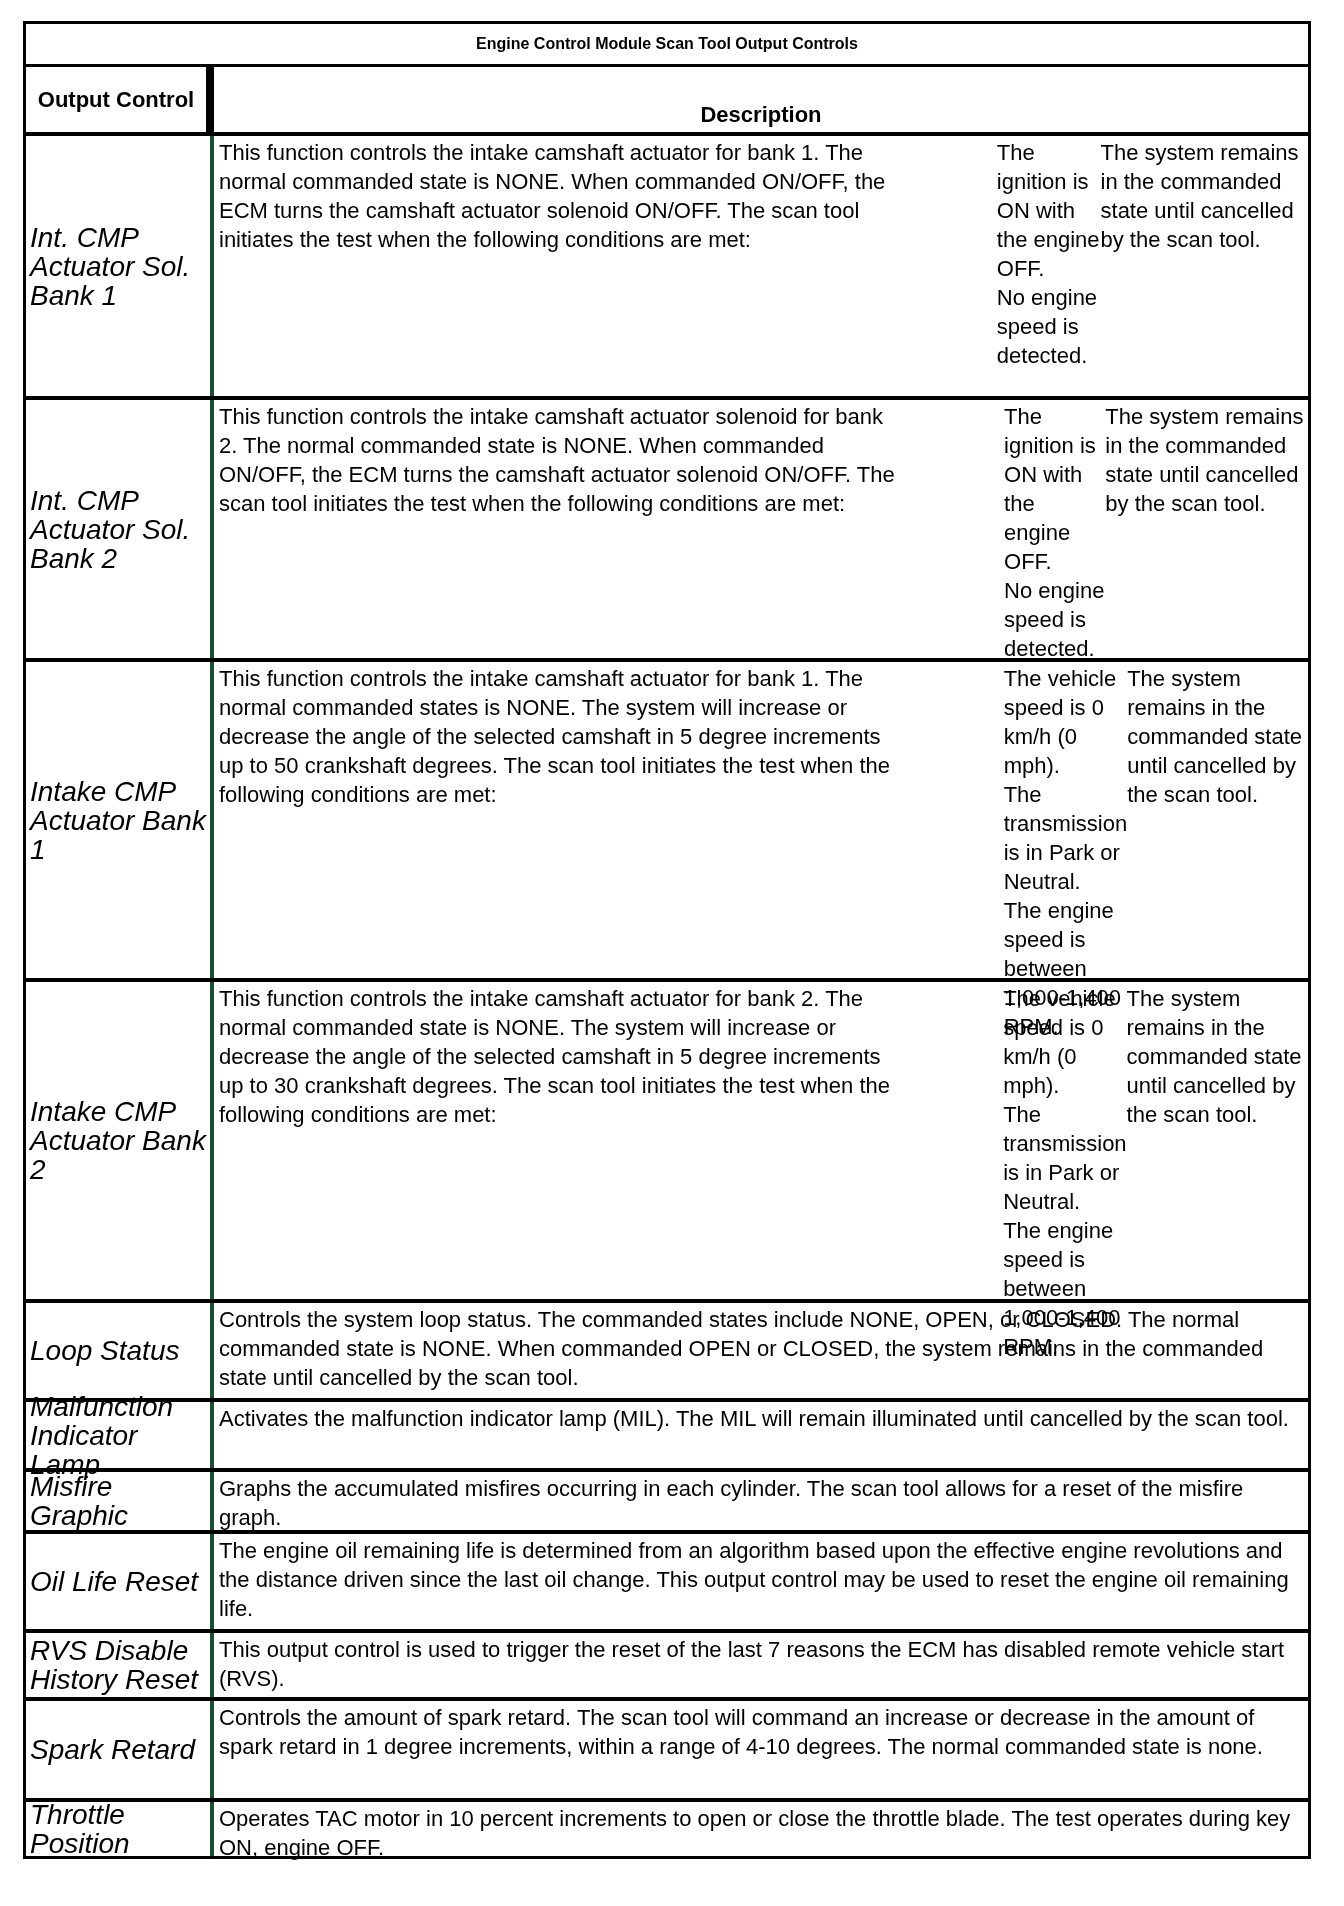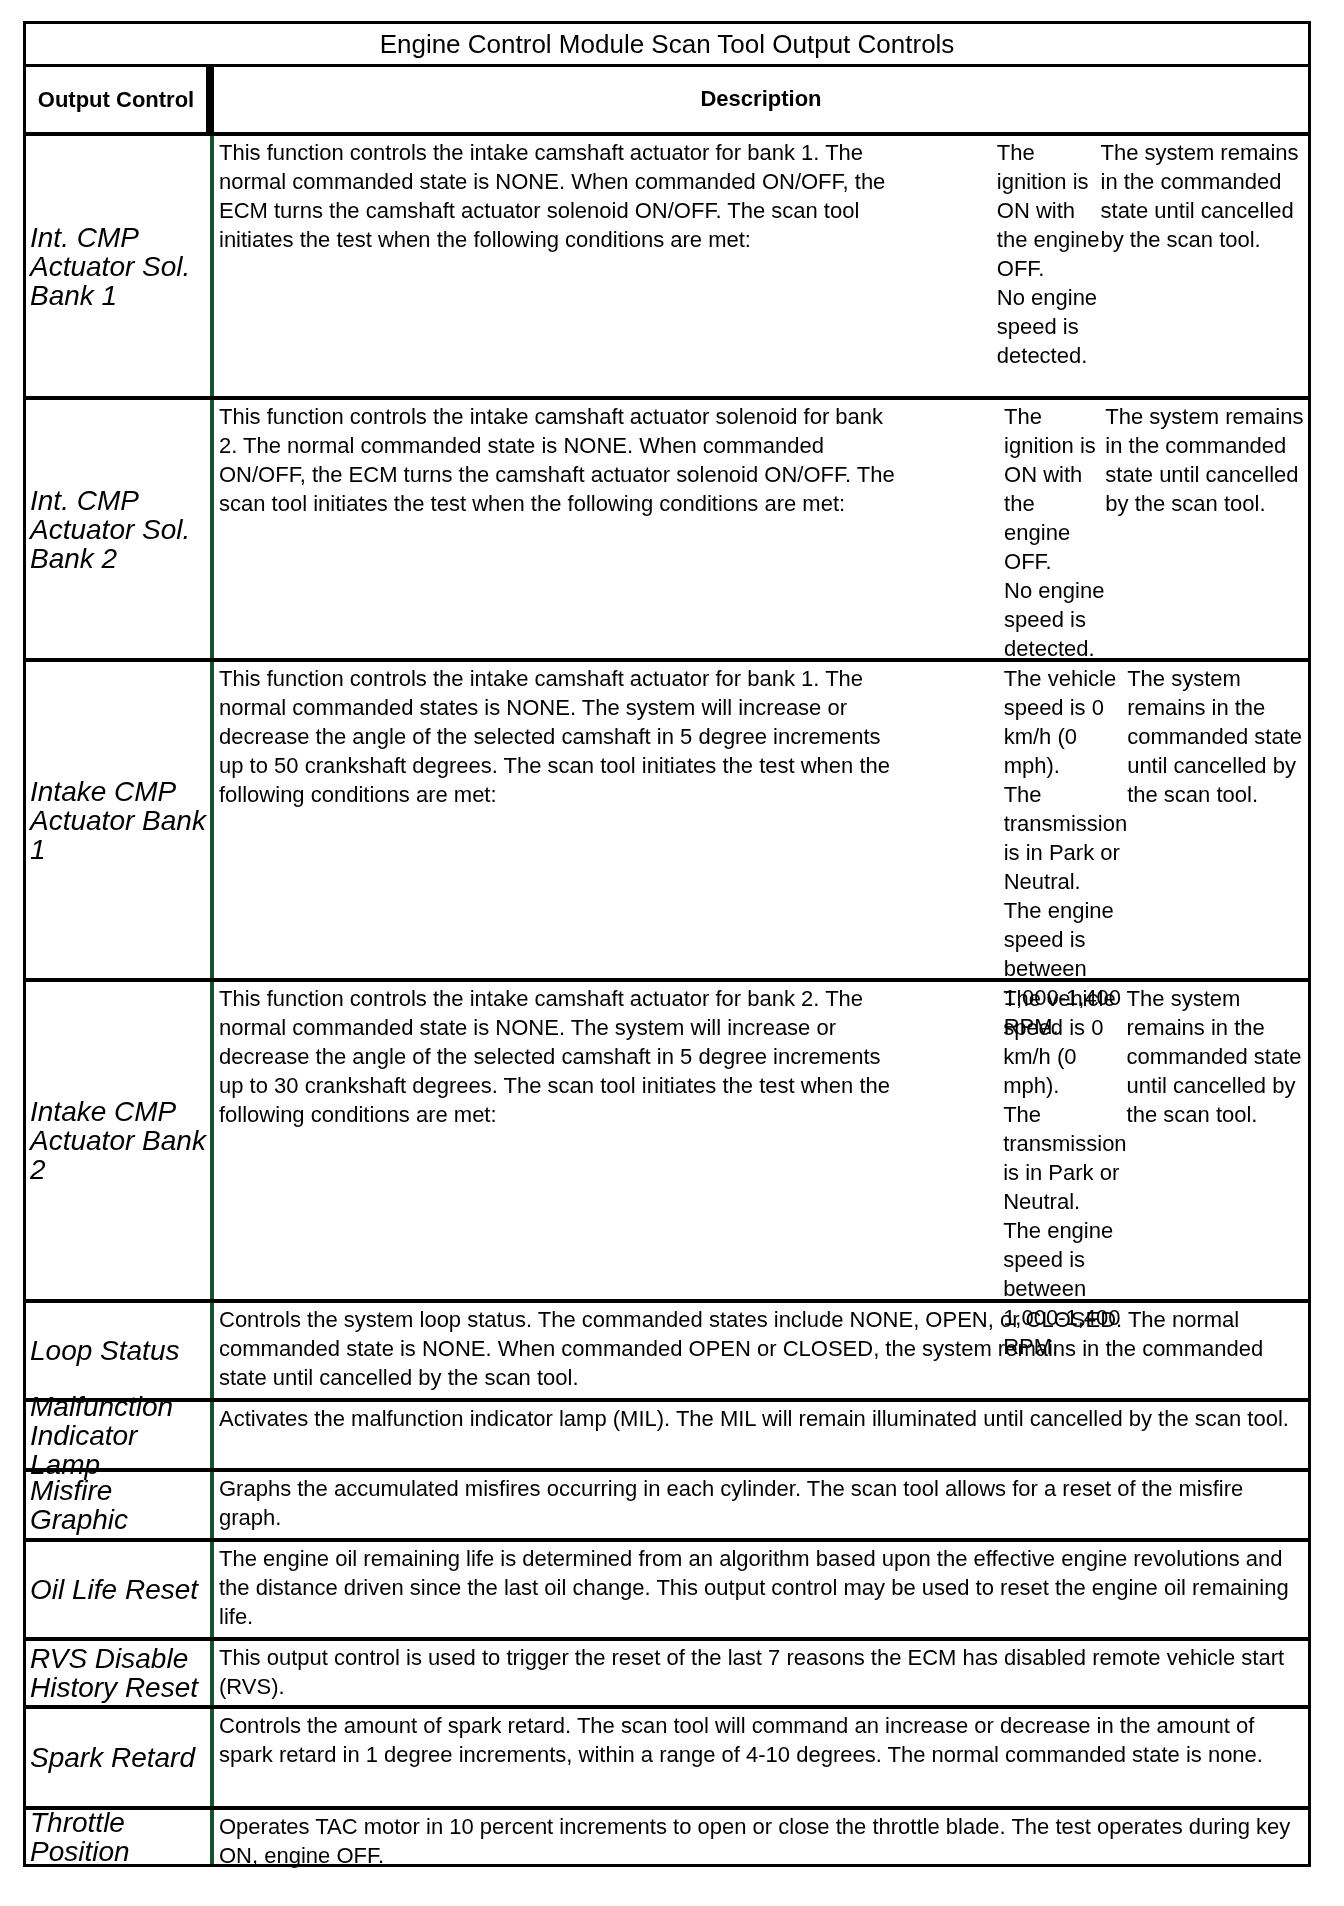--- a/index.html
+++ b/index.html
@@ -2,27 +2,27 @@
 <html><head>
 <meta charset="utf-8">
 <style>
   html, body { margin: 0; padding: 0; background: #ffffff; }
   body { width: 1344px; height: 1906px; position: relative; overflow: hidden;
          font-family: "Liberation Sans", sans-serif; color: #000; }
   .tbl { position: absolute; left: 23px; top: 21px; width: 1288px;
          border: 3px solid #000; box-sizing: border-box; }
   .title { height: 43px; border-bottom: 3px solid #000; box-sizing: border-box;
            display: flex; align-items: center; justify-content: center;
-           font-weight: normal; font-size: 26px; }
+           font-weight: bold; font-size: 16px; }
   .hdr { display: flex; height: 69px; border-bottom: 4px solid #000; box-sizing: border-box; }
   .hdr .c1 { width: 188px; border-right: 8px solid #000000; box-sizing: border-box;
              display: flex; align-items: center; justify-content: center; text-align: center;
              font-weight: bold; font-size: 22px; line-height: 27px; }
   .hdr .c2 { flex: 1; display: flex; align-items: flex-end; justify-content: center;
-             font-weight: bold; font-size: 22px; padding-bottom: 20px; }
+             font-weight: bold; font-size: 22px; padding-bottom: 4px; }
   .row { display: flex; border-bottom: 4px solid #000; box-sizing: border-box; }
   .row:last-child { border-bottom: none; }
   .row .c1 { width: 188px; border-right: 4px solid #14532d; box-sizing: border-box;
              display: flex; align-items: center; padding: 2px 4px;
              font-size: 28px; line-height: 29px; font-style: italic; }
   .row .c2 { flex: 1; padding: 2px 4px 2px 5px; font-size: 22px; line-height: 29px;
              box-sizing: border-box; display: flex; flex-direction: row; }
   .row .c2 .para { }
   .row .c2 .conds { margin: 0; padding-left: 100px; }
   .row .c2 .conds div { line-height: 29px; }
@@ -104,21 +104,21 @@
     </div>
   </div>
 
   <div class="row" style="height:70px">
     <div class="c1">Malfunction Indicator Lamp</div>
     <div class="c2">
       <div class="para">Activates the malfunction indicator lamp (MIL). The MIL will remain illuminated until cancelled by the scan tool.</div>
     </div>
   </div>
 
-  <div class="row" style="height:70px">
+  <div class="row" style="height:62px">
     <div class="c1">Misfire Graphic</div>
     <div class="c2">
       <div class="para">Graphs the accumulated misfires occurring in each cylinder. The scan tool allows for a reset of the misfire graph.</div>
     </div>
   </div>
 
   <div class="row" style="height:99px">
     <div class="c1">Oil Life Reset</div>
     <div class="c2">
       <div class="para">The engine oil remaining life is determined from an algorithm based upon the effective engine revolutions and the distance driven since the last oil change. This output control may be used to reset the engine oil remaining life.</div>

